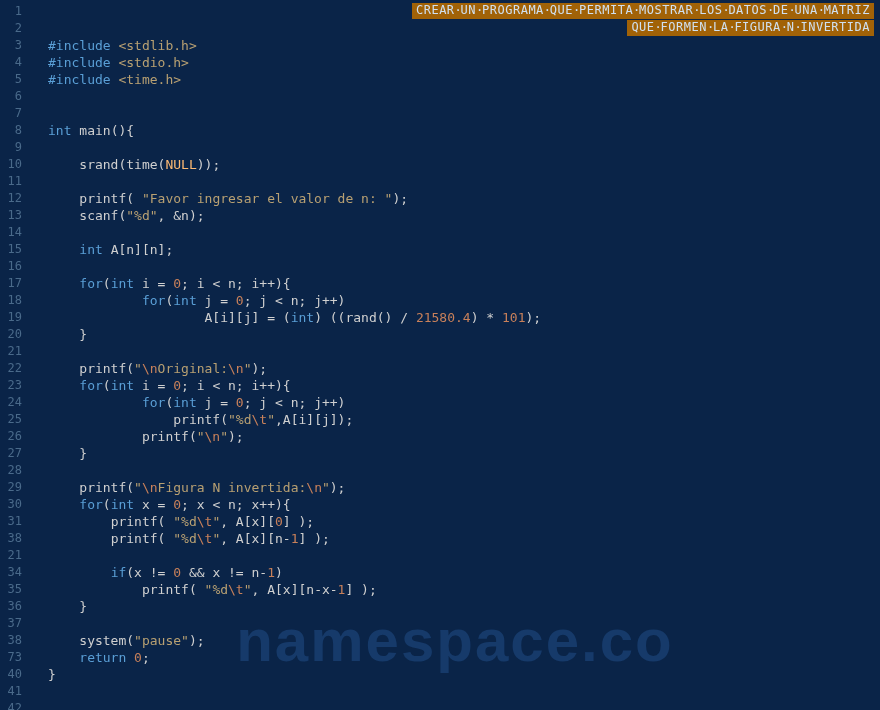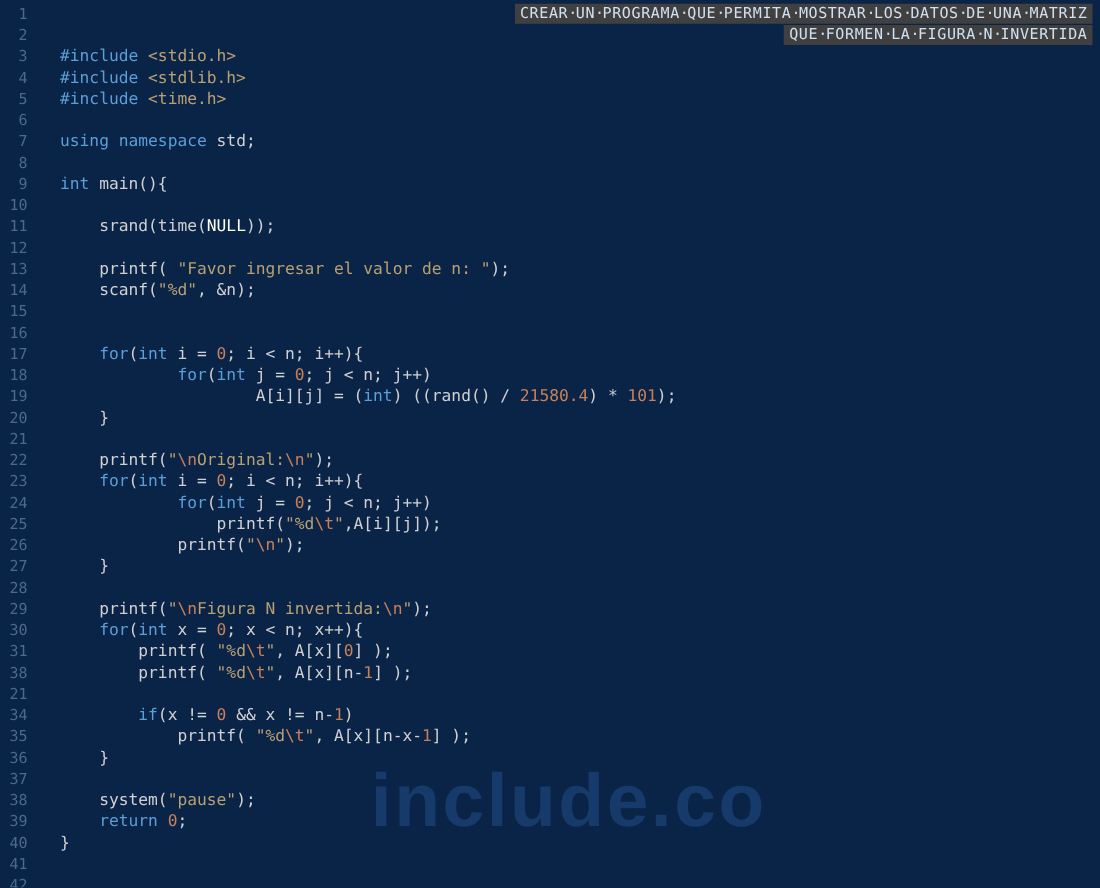--- a/index.html
+++ b/index.html
@@ -35,37 +35,37 @@
 }
 .line {
   height: 17px;
   line-height: 17px;
   white-space: pre;
   padding-left: 18px;
 }
 .banner {
   position: absolute;
   right: 6px;
-  background: #404040;
+  background: #a16207;
   color: #d0e0f0;
   font-size: 12px;
   padding: 0 4px;
   letter-spacing: 0.5px;
 }
 .banner1 { top: 3px; }
 .banner2 { top: 20px; }
 .kw { color: #5a9fd6; }
 .pp { color: #5a9fd6; }
 .str { color: #b8a072; }
 .num { color: #c8805a; }
 .inc { color: #b8a072; }
 .fn { color: #d0d0d0; }
 .id { color: #d0d0d0; }
 .esc { color: #c8805a; }
-.null { color: #ffffff; text-align: center; }
+.null { color: #fdba74; text-align: center; }
 .watermark {
   position: absolute;
   bottom: 30px;
   left: 50%;
   transform: translateX(-50%);
   font-size: 60px;
   font-weight: bold;
   color: #163a6a;
   letter-spacing: 2px;
   pointer-events: none;
@@ -110,44 +110,44 @@
       <div>29</div>
       <div>30</div>
       <div>31</div>
       <div>38</div>
       <div>21</div>
       <div>34</div>
       <div>35</div>
       <div>36</div>
       <div>37</div>
       <div>38</div>
-      <div>39</div>
+      <div>73</div>
       <div>40</div>
       <div>41</div>
       <div>42</div>
     </div>
   <div class="code">
     <div class="banner banner1" id="ban1"><span>CREAR</span><span class="dotsep">·</span><span>UN</span><span class="dotsep">·</span><span>PROGRAMA</span><span class="dotsep">·</span><span>QUE</span><span class="dotsep">·</span><span>PERMITA</span><span class="dotsep">·</span><span>MOSTRAR</span><span class="dotsep">·</span><span>LOS</span><span class="dotsep">·</span><span>DATOS</span><span class="dotsep">·</span><span>DE</span><span class="dotsep">·</span><span>UNA</span><span class="dotsep">·</span><span>MATRIZ</span></div>
     <div class="banner banner2" id="ban2"><span>QUE</span><span class="dotsep">·</span><span>FORMEN</span><span class="dotsep">·</span><span>LA</span><span class="dotsep">·</span><span>FIGURA</span><span class="dotsep">·</span><span>N</span><span class="dotsep">·</span><span>INVERTIDA</span></div>
 
     <div class="line"></div>
     <div class="line"></div>
+    <div class="line"><span class="pp">#include</span> <span class="inc">&lt;stdlib.h&gt;</span></div>
     <div class="line"><span class="pp">#include</span> <span class="inc">&lt;stdio.h&gt;</span></div>
-    <div class="line"><span class="pp">#include</span> <span class="inc">&lt;stdlib.h&gt;</span></div>
     <div class="line"><span class="pp">#include</span> <span class="inc">&lt;time.h&gt;</span></div>
     <div class="line"></div>
-    <div class="line"><span class="kw">using</span> <span class="kw">namespace</span> <span class="id">std</span><span>;</span></div>
     <div class="line"></div>
     <div class="line"><span class="kw">int</span> <span class="fn">main</span><span>(){</span></div>
     <div class="line"></div>
     <div class="line">    <span class="fn">srand</span><span>(</span><span class="fn">time</span><span>(</span><span class="null">NULL</span><span>));</span></div>
     <div class="line"></div>
     <div class="line">    <span class="fn">printf</span><span>( </span><span class="str">"Favor ingresar el valor de n: "</span><span>);</span></div>
     <div class="line">    <span class="fn">scanf</span><span>(</span><span class="str">"%d"</span><span>, &amp;n);</span></div>
     <div class="line"></div>
+    <div class="line">    <span class="kw">int</span> <span>A[n][n];</span></div>
     <div class="line"></div>
     <div class="line">    <span class="kw">for</span><span>(</span><span class="kw">int</span><span> i = </span><span class="num">0</span><span>; i &lt; n; i++){</span></div>
     <div class="line">            <span class="kw">for</span><span>(</span><span class="kw">int</span><span> j = </span><span class="num">0</span><span>; j &lt; n; j++)</span></div>
     <div class="line">                    <span>A[i][j] = (</span><span class="kw">int</span><span>) ((</span><span class="fn">rand</span><span>() / </span><span class="num">21580.4</span><span>) * </span><span class="num">101</span><span>);</span></div>
     <div class="line">    <span>}</span></div>
     <div class="line"></div>
     <div class="line">    <span class="fn">printf</span><span>(</span><span class="str">"</span><span class="esc">\n</span><span class="str">Original:</span><span class="esc">\n</span><span class="str">"</span><span>);</span></div>
     <div class="line">    <span class="kw">for</span><span>(</span><span class="kw">int</span><span> i = </span><span class="num">0</span><span>; i &lt; n; i++){</span></div>
     <div class="line">            <span class="kw">for</span><span>(</span><span class="kw">int</span><span> j = </span><span class="num">0</span><span>; j &lt; n; j++)</span></div>
     <div class="line">                <span class="fn">printf</span><span>(</span><span class="str">"</span><span class="str">%d</span><span class="esc">\t</span><span class="str">"</span><span>,A[i][j]);</span></div>
@@ -160,15 +160,15 @@
     <div class="line">        <span class="fn">printf</span><span>( </span><span class="str">"</span><span class="str">%d</span><span class="esc">\t</span><span class="str">"</span><span>, A[x][n-</span><span class="num">1</span><span>] );</span></div>
     <div class="line"></div>
     <div class="line">        <span class="kw">if</span><span>(x != </span><span class="num">0</span><span> &amp;&amp; x != n-</span><span class="num">1</span><span>)</span></div>
     <div class="line">            <span class="fn">printf</span><span>( </span><span class="str">"</span><span class="str">%d</span><span class="esc">\t</span><span class="str">"</span><span>, A[x][n-x-</span><span class="num">1</span><span>] );</span></div>
     <div class="line">    <span>}</span></div>
     <div class="line"></div>
     <div class="line">    <span class="fn">system</span><span>(</span><span class="str">"pause"</span><span>);</span></div>
     <div class="line">    <span class="kw">return</span><span> </span><span class="num">0</span><span>;</span></div>
     <div class="line"><span>}</span></div>
 
-    <div class="watermark">include.co</div>
+    <div class="watermark">namespace.co</div>
   </div>
 </div>
 
 </body></html>

